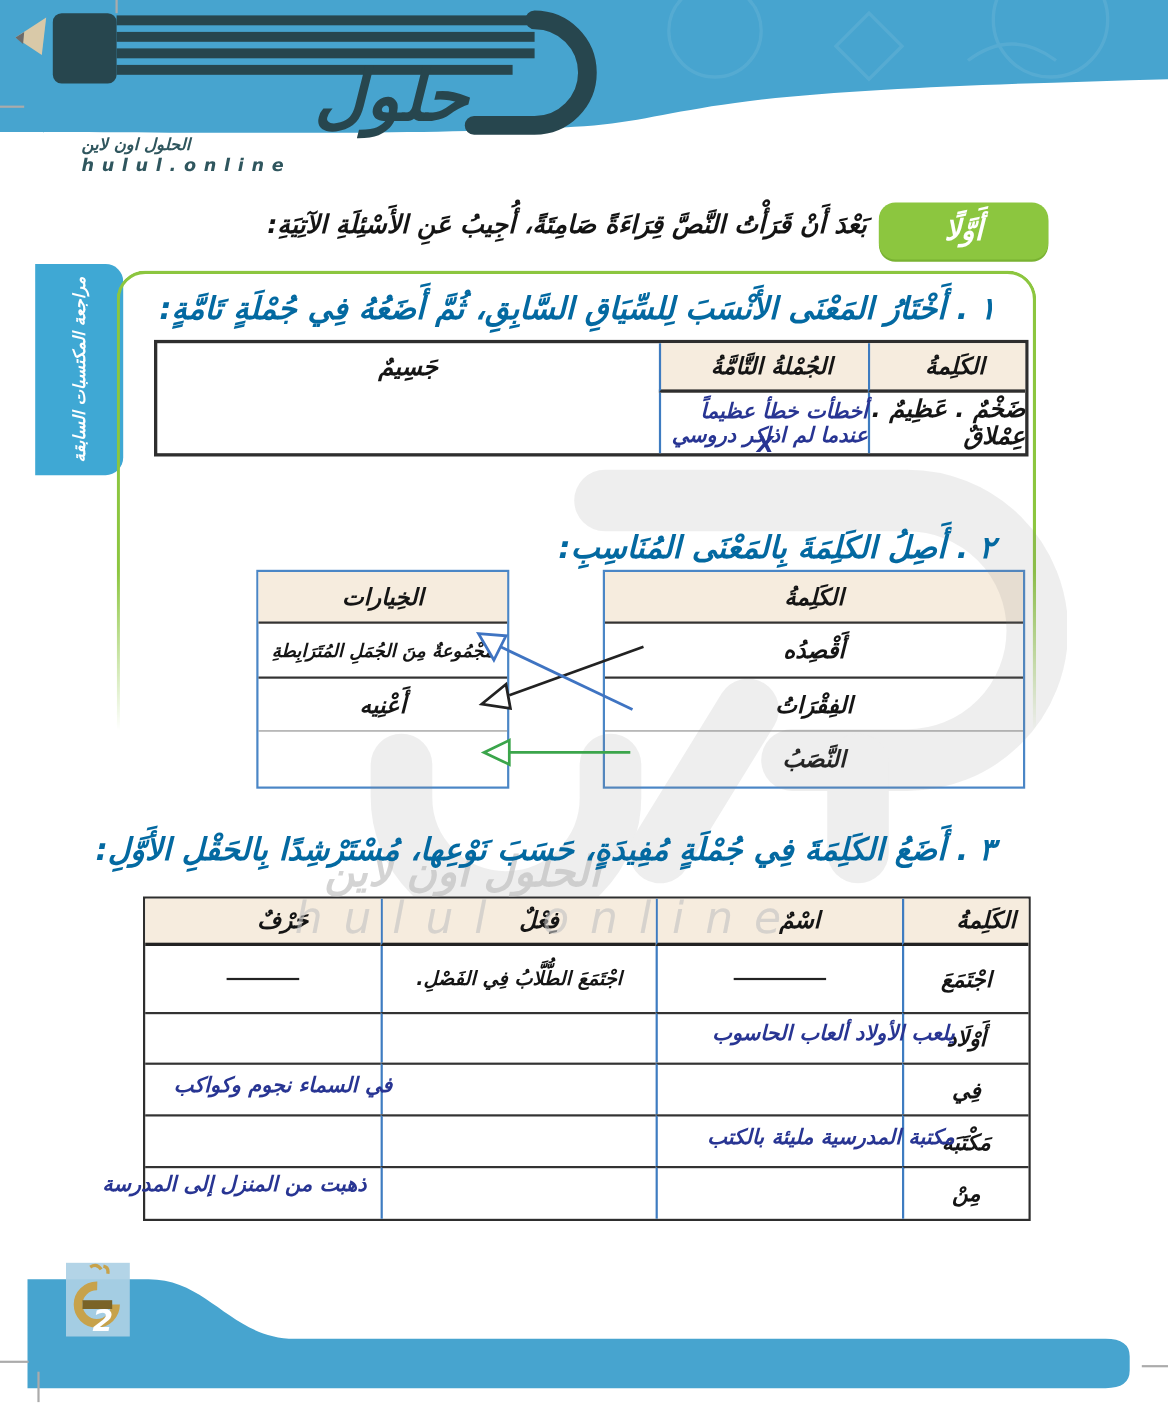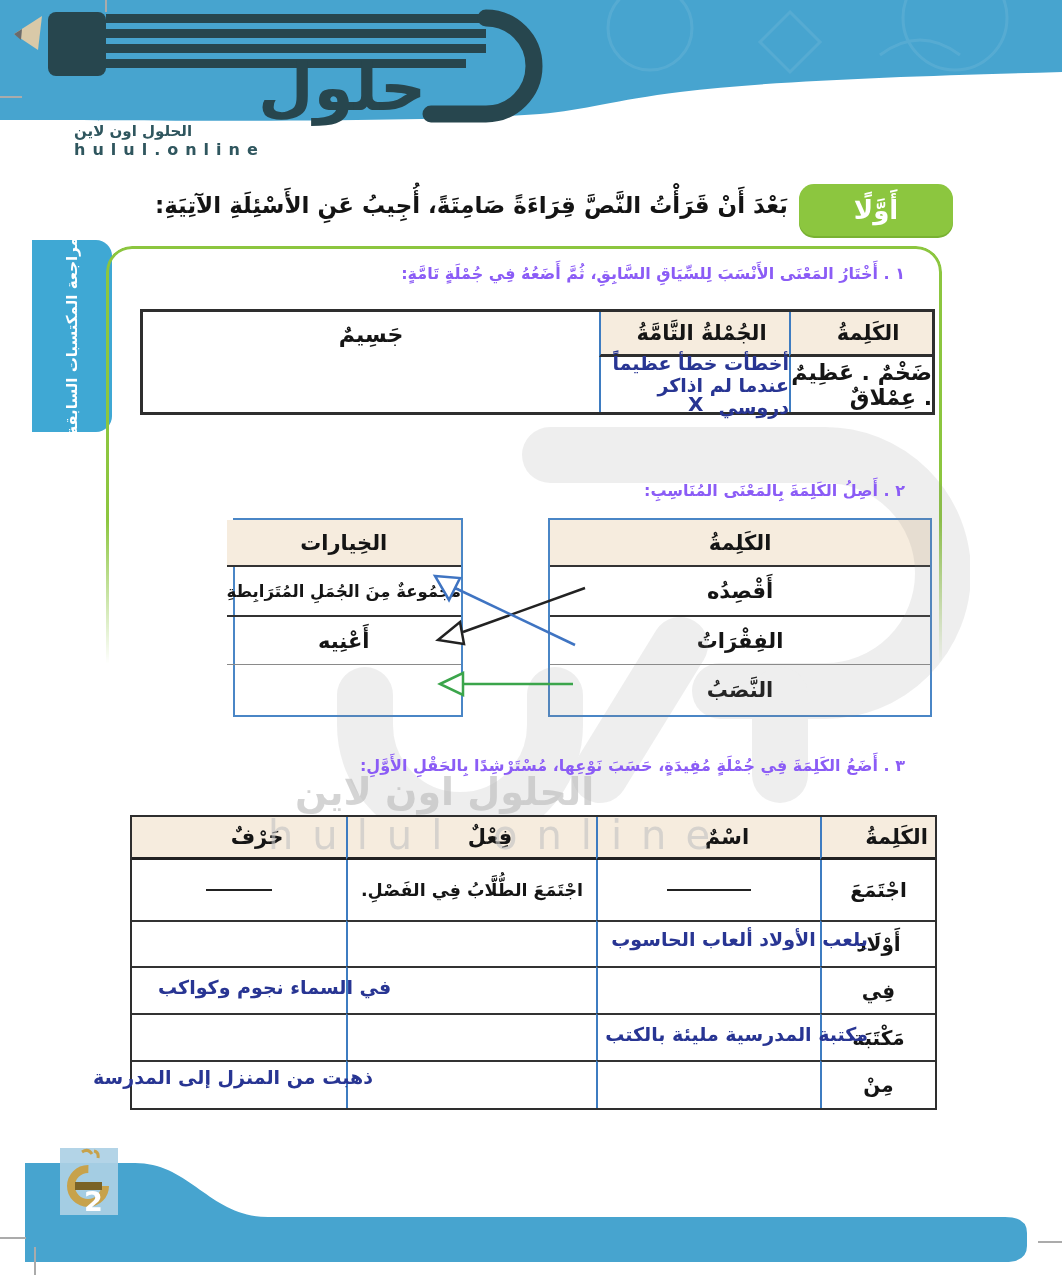--- a/index.html
+++ b/index.html
@@ -1,19 +1,19 @@
 <!DOCTYPE html>
 <html lang="ar"><head>
 <meta charset="utf-8">
 <style>
   * { margin:0; padding:0; box-sizing:border-box; }
   body { background:#fff; font-family:"DejaVu Sans", sans-serif; }
   #page {
     position:relative; width:1062px; height:1275px; background:#fff;
-    overflow:hidden; margin:0 auto;
+    overflow:hidden; margin:0 auto;font-style:italic;
   }
   .ar { direction:rtl; unicode-bidi:embed; }
 
   
   #top-band { position:absolute; left:0; top:0; width:1062px; height:170px; z-index:1; }
 
   #brand { position:absolute; left:6px; top:4px; width:540px; height:165px; z-index:3; }
   #brand-word { position:absolute; right:120px; top:52px; font-size:64px; font-weight:bold;
     color:#27464E; direction:rtl; line-height:1; letter-spacing:-2px; }
   #brand-tag { position:absolute; left:68px; top:118px; font-size:15px; font-weight:bold;
@@ -39,21 +39,21 @@
 
   
   #badge { position:absolute; left:799px; top:184px; width:154px; height:52px;
     background:#8CC63F; border-radius:15px; z-index:6;
     display:flex; align-items:center; justify-content:center;
     color:#fff; font-size:26px; font-weight:bold; box-shadow:0 2px 0 #79B232; }
   #intro-title { position:absolute; right:274px; top:192px; width:640px; text-align:right;
     font-size:23px; font-weight:bold; color:#141414; z-index:6; }
 
   .prompt { position:absolute; right:157px; text-align:right; font-weight:bold;
-    color:#8b5cf6; font-size:16px; z-index:6; white-space:nowrap; }
+    color:#0369a1; font-size:28px; z-index:6; white-space:nowrap; }
 
   
   #t1 { position:absolute; left:140px; top:309px; width:795px; direction:rtl;
     display:grid; grid-template-columns:143px 190px 1fr; grid-template-rows:45px 55px;
     border:3px solid #2E2E2E; background:transparent; z-index:3; }
   #t1 > div { display:flex; align-items:center; justify-content:center;
     font-weight:bold; color:#151515; }
   #t1 > div:not(:nth-child(3n)) { border-left:none; border-inline-end:2px solid #3E7CC1; }
   #t1 .h { background:#F6ECDE; border-bottom:3px solid #2E2E2E; font-size:21px;padding-left:13px; }
   #t1 .d { font-size:22px; }

